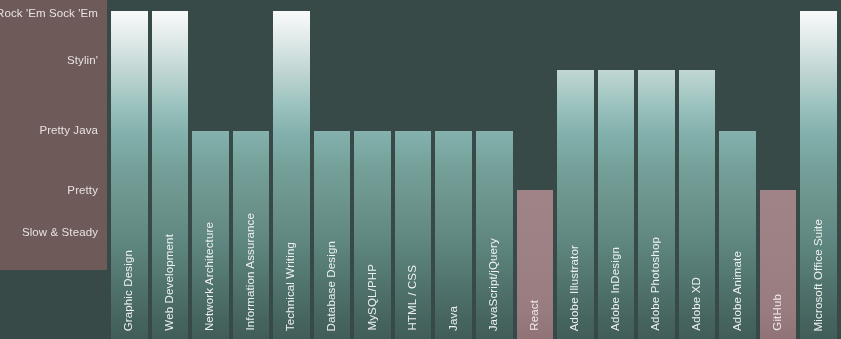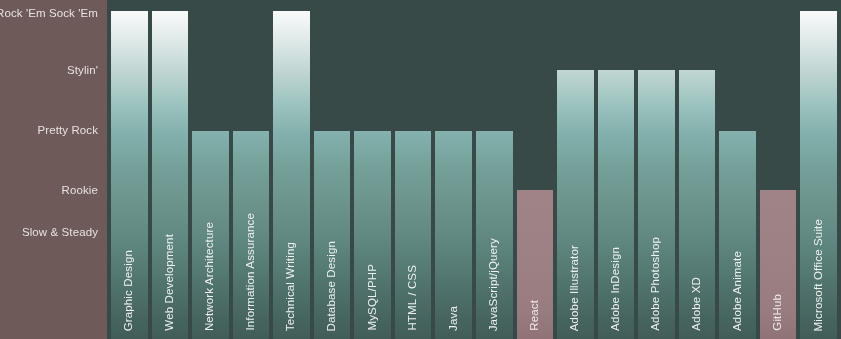--- a/index.html
+++ b/index.html
@@ -14,21 +14,21 @@
     width:841px;
     height:339px;
     background:#374a47;
     display:flex;
   }
 
   
   #axis-panel {
     position:relative;
     width:107px;
-    height:339px;
+    height:270px;
     flex:0 0 107px;
     background:#6d5a59;
   }
   .axis-label {
     position:absolute;
     right:9px;
     transform:translateY(-50%);
     color:#e8e2e1;
     font-size:11.5px;
     letter-spacing:.1px;
@@ -100,23 +100,23 @@
   }
   .vcap.on-accent { color:#f0e9ea; }
 </style>
 </head>
 <body>
 
 <div id="chart-root">
 
   <div id="axis-panel">
     <div class="axis-label" style="top:13px">Rock 'Em Sock 'Em</div>
-    <div class="axis-label" style="top:70px">Stylin'</div>
-    <div class="axis-label" style="top:130px">Pretty Rock</div>
-    <div class="axis-label" style="top:190px">Rookie</div>
+    <div class="axis-label" style="top:60px">Stylin'</div>
+    <div class="axis-label" style="top:130px">Pretty Java</div>
+    <div class="axis-label" style="top:190px">Pretty</div>
     <div class="axis-label" style="top:232px">Slow &amp; Steady</div>
   </div>
 
   <div id="plot">
       <div class="bar-slot" style="left: 4px; width: 36.56px;">
         <div class="bar" title="Graphic Design — Rock 'Em Sock 'Em" style="height: 328px;">
           <div class="bar-fill"></div>
           <span class="vcap">Graphic Design</span>
         </div>
       </div>

